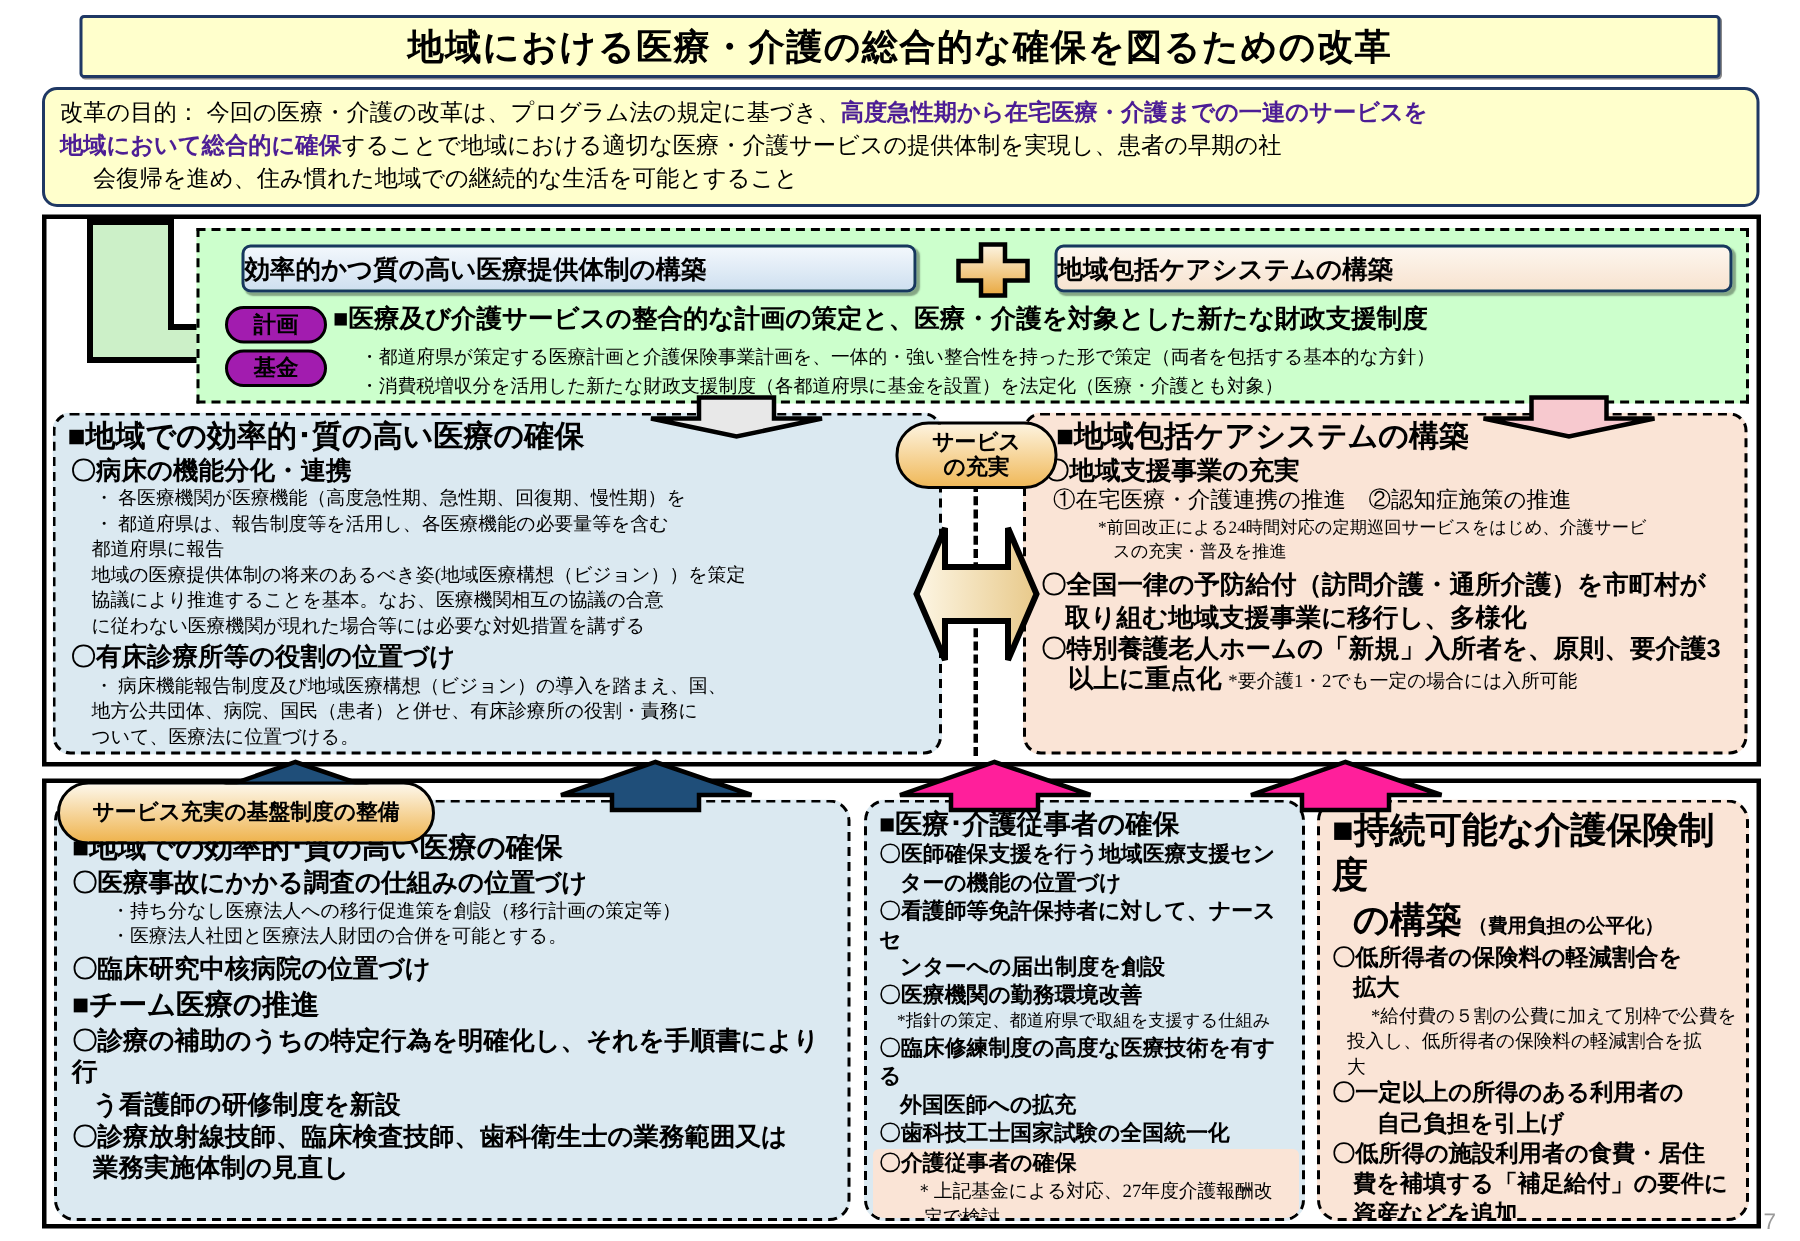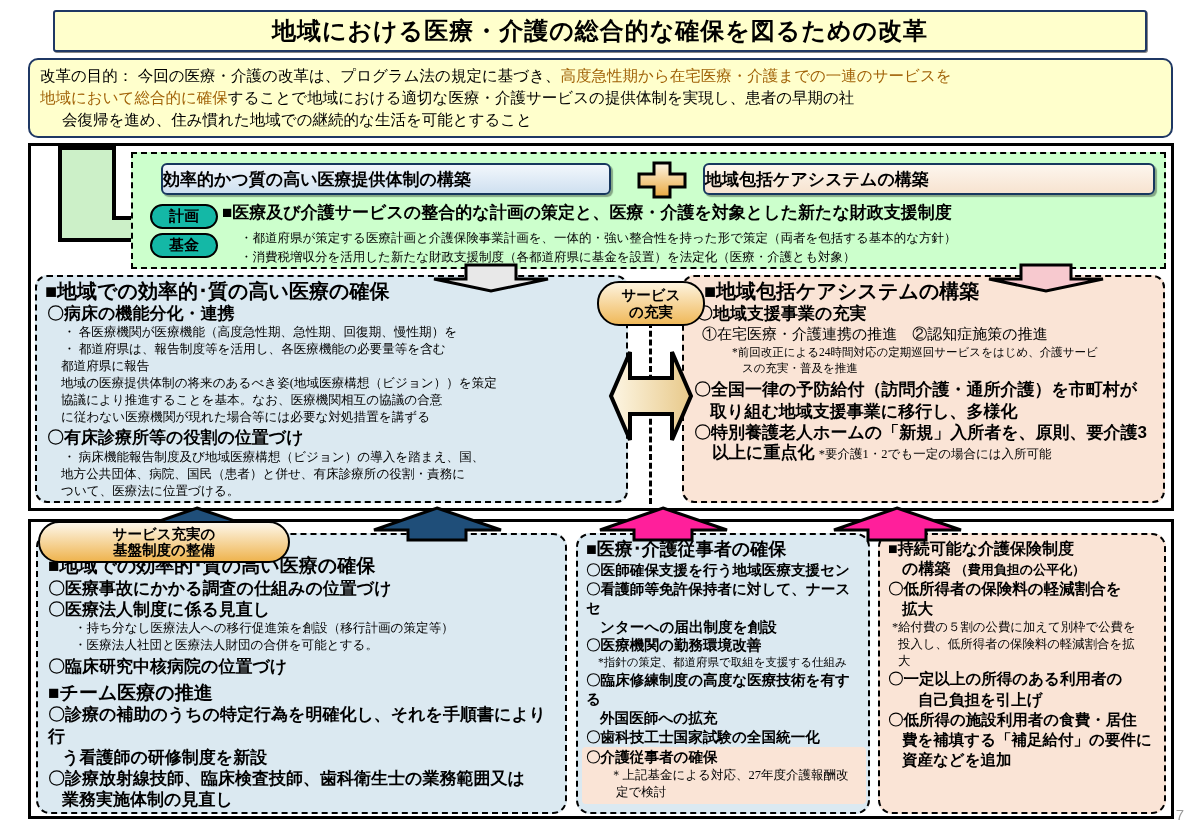--- a/index.html
+++ b/index.html
@@ -25,21 +25,21 @@
   }
 
   
   .purpose-box{
     position:absolute;left:28px;top:58px;width:1145px;height:80px;
     background:#ffffcc;border:2px solid #1f3864;border-radius:10px;
     box-sizing:border-box;padding:5px 8px 4px 10px;
   }
   .purpose-text{font-size:15.5px;line-height:1.42;}
   .purpose-text .lbl{letter-spacing:0px;}
-  .hl{color:#a16207;font-weight:normal;}
+  .hl{color:#4c1d95;font-weight:bold;}
 
   
   .outer-frame{
     position:absolute;left:28px;top:143px;width:1146px;height:368px;
     border:3px solid #000;box-sizing:border-box;background:#fff;
   }
   .outer-frame2{
     position:absolute;left:28px;top:519px;width:1146px;height:300px;
     border:3px solid #000;box-sizing:border-box;background:#fff;
   }
@@ -59,21 +59,21 @@
     box-sizing:border-box;
   }
   .hdr-left{left:161px;top:163px;width:450px;height:32px;
     background:linear-gradient(#f2f7fc,#cfe0f0);}
   .hdr-right{left:703px;top:163px;width:452px;height:32px;
     background:linear-gradient(#fdf6ee,#f7e3d0);}
   .plus-icon{position:absolute;left:636px;top:160px;width:52px;height:40px;}
 
   .pill{
     position:absolute;border:2px solid #000;border-radius:14px;
-    background:#14b8a6;display:flex;align-items:center;justify-content:center;
+    background:#a21caf;display:flex;align-items:center;justify-content:center;
     font-size:15px;font-weight:bold;box-sizing:border-box;
   }
   .pill-keikaku{left:150px;top:204px;width:68px;height:25px;}
   .pill-kikin{left:150px;top:233px;width:68px;height:25px;}
 
   .green-head{
     position:absolute;left:222px;top:203px;width:940px;
     font-size:17px;font-weight:bold;line-height:1.15;
   }
   .green-sub{
@@ -136,28 +136,28 @@
   }
   .panel-br{
     position:absolute;left:878px;top:533px;width:288px;height:281px;
     background:#fae4d6;border:2px dashed #000;border-radius:14px;box-sizing:border-box;
     padding:4px 6px 0 8px;overflow:hidden;
   }
   .base-pill{
     position:absolute;left:38px;top:521px;width:252px;height:42px;
     background:linear-gradient(#fdf7ea,#efb44f);
     border:2.5px solid #000;border-radius:21px;
-    display:flex;flex-direction:column;align-items:center;justify-content:center;
+    display:flex;flex-direction:row;align-items:center;justify-content:center;
     font-size:14.5px;font-weight:bold;line-height:1.12;z-index:9;box-sizing:border-box;
   }
   .bl-head{font-size:19px;font-weight:bold;line-height:1.2;}
   .bl-item{font-size:17px;font-weight:bold;line-height:1.25;}
   .bm-head{font-size:18px;font-weight:bold;line-height:1.2;}
   .bm-item{font-size:14.6px;font-weight:bold;line-height:1.3;}
-  .br-head{font-size:16px;font-weight:bold;line-height:1.25;}
+  .br-head{font-size:24px;font-weight:bold;line-height:1.25;}
   .br-item{font-size:15.5px;font-weight:bold;line-height:1.3;}
   .paren-sm{font-size:13px;font-weight:bold;}
   .hl-box{
     background:#fae4d6;border-radius:4px;margin:0 -4px;padding:1px 4px 3px 4px;
   }
   .pgnum{
     position:absolute;right:16px;bottom:4px;font-size:15px;color:#9a9a9a;
   }
   .ind{margin-left:16px;}
 </style>
@@ -281,39 +281,39 @@
   <svg class="up-arrow" style="left:596px" viewBox="0 0 135 36">
     <path d="M67,2 L131,24 L96,24 L96,34 L38,34 L38,24 L4,24 Z" fill="#ff1f9b" stroke="#000" stroke-width="3"></path>
   </svg>
   <svg class="up-arrow" style="left:830px" viewBox="0 0 135 36">
     <path d="M67,2 L131,24 L96,24 L96,34 L38,34 L38,24 L4,24 Z" fill="#ff1f9b" stroke="#000" stroke-width="3"></path>
   </svg>
 
   <div class="panel-bl">
     <div class="bl-head">■地域での効率的･質の高い医療の確保</div>
     <div class="bl-item">〇医療事故にかかる調査の仕組みの位置づけ</div>
-    <div class="bl-item">〇医療法人制度に係る見直し</div>
     <div class="bul" style="margin-left:26px">・持ち分なし医療法人への移行促進策を創設（移行計画の策定等）</div>
     <div class="bul" style="margin-left:26px">・医療法人社団と医療法人財団の合併を可能とする。</div>
     <div class="bl-item" style="margin-top:2px">〇臨床研究中核病院の位置づけ</div>
     <div class="bl-head" style="margin-top:4px">■チーム医療の推進</div>
     <div class="bl-item">〇診療の補助のうちの特定行為を明確化し、それを手順書により行</div>
     <div class="bl-item" style="margin-left:14px">う看護師の研修制度を新設</div>
     <div class="bl-item">〇診療放射線技師、臨床検査技師、歯科衛生士の業務範囲又は</div>
     <div class="bl-item" style="margin-left:14px">業務実施体制の見直し</div>
   </div>
 
   <div class="base-pill">
     <span>サービス充実の</span>
     <span>基盤制度の整備</span>
   </div>
 
   <div class="panel-bm">
     <div class="bm-head">■医療･介護従事者の確保</div>
     <div class="bm-item">〇医師確保支援を行う地域医療支援セン</div>
+    <div class="bm-item" style="margin-left:14px">ターの機能の位置づけ</div>
     <div class="bm-item">〇看護師等免許保持者に対して、ナースセ</div>
     <div class="bm-item" style="margin-left:14px">ンターへの届出制度を創設</div>
     <div class="bm-item">〇医療機関の勤務環境改善</div>
     <div class="bul" style="margin-left:12px;font-size:11.5px">*指針の策定、都道府県で取組を支援する仕組み</div>
     <div class="bm-item">〇臨床修練制度の高度な医療技術を有する</div>
     <div class="bm-item" style="margin-left:14px">外国医師への拡充</div>
     <div class="bm-item">〇歯科技工士国家試験の全国統一化</div>
     <div class="hl-box">
       <div class="bm-item">〇介護従事者の確保</div>
       <div class="bul" style="margin-left:24px;font-size:12.5px">＊上記基金による対応、27年度介護報酬改</div>
@@ -322,21 +322,21 @@
   </div>
 
   <div class="panel-br">
     <div class="br-head">■持続可能な介護保険制度</div>
     <div>
       <span class="br-head" style="margin-left:14px;display:inline">の構築</span>
       <span class="paren-sm">（費用負担の公平化）</span>
     </div>
     <div class="br-item">〇低所得者の保険料の軽減割合を</div>
     <div class="br-item" style="margin-left:14px">拡大</div>
-    <div class="bul" style="margin-left:4px;font-size:12.4px">*給付費の５割の公費に加えて別枠で公費を</div>
+    <div class="bul" style="margin-left:26px;font-size:12.4px">*給付費の５割の公費に加えて別枠で公費を</div>
     <div class="bul" style="margin-left:10px;font-size:12.4px">投入し、低所得者の保険料の軽減割合を拡</div>
     <div class="bul" style="margin-left:10px;font-size:12.4px">大</div>
     <div class="br-item">〇一定以上の所得のある利用者の</div>
     <div class="br-item" style="margin-left:30px">自己負担を引上げ</div>
     <div class="br-item">〇低所得の施設利用者の食費・居住</div>
     <div class="br-item" style="margin-left:14px">費を補填する「補足給付」の要件に</div>
     <div class="br-item" style="margin-left:14px">資産などを追加</div>
   </div>
 
   <div class="pgnum">7</div>

